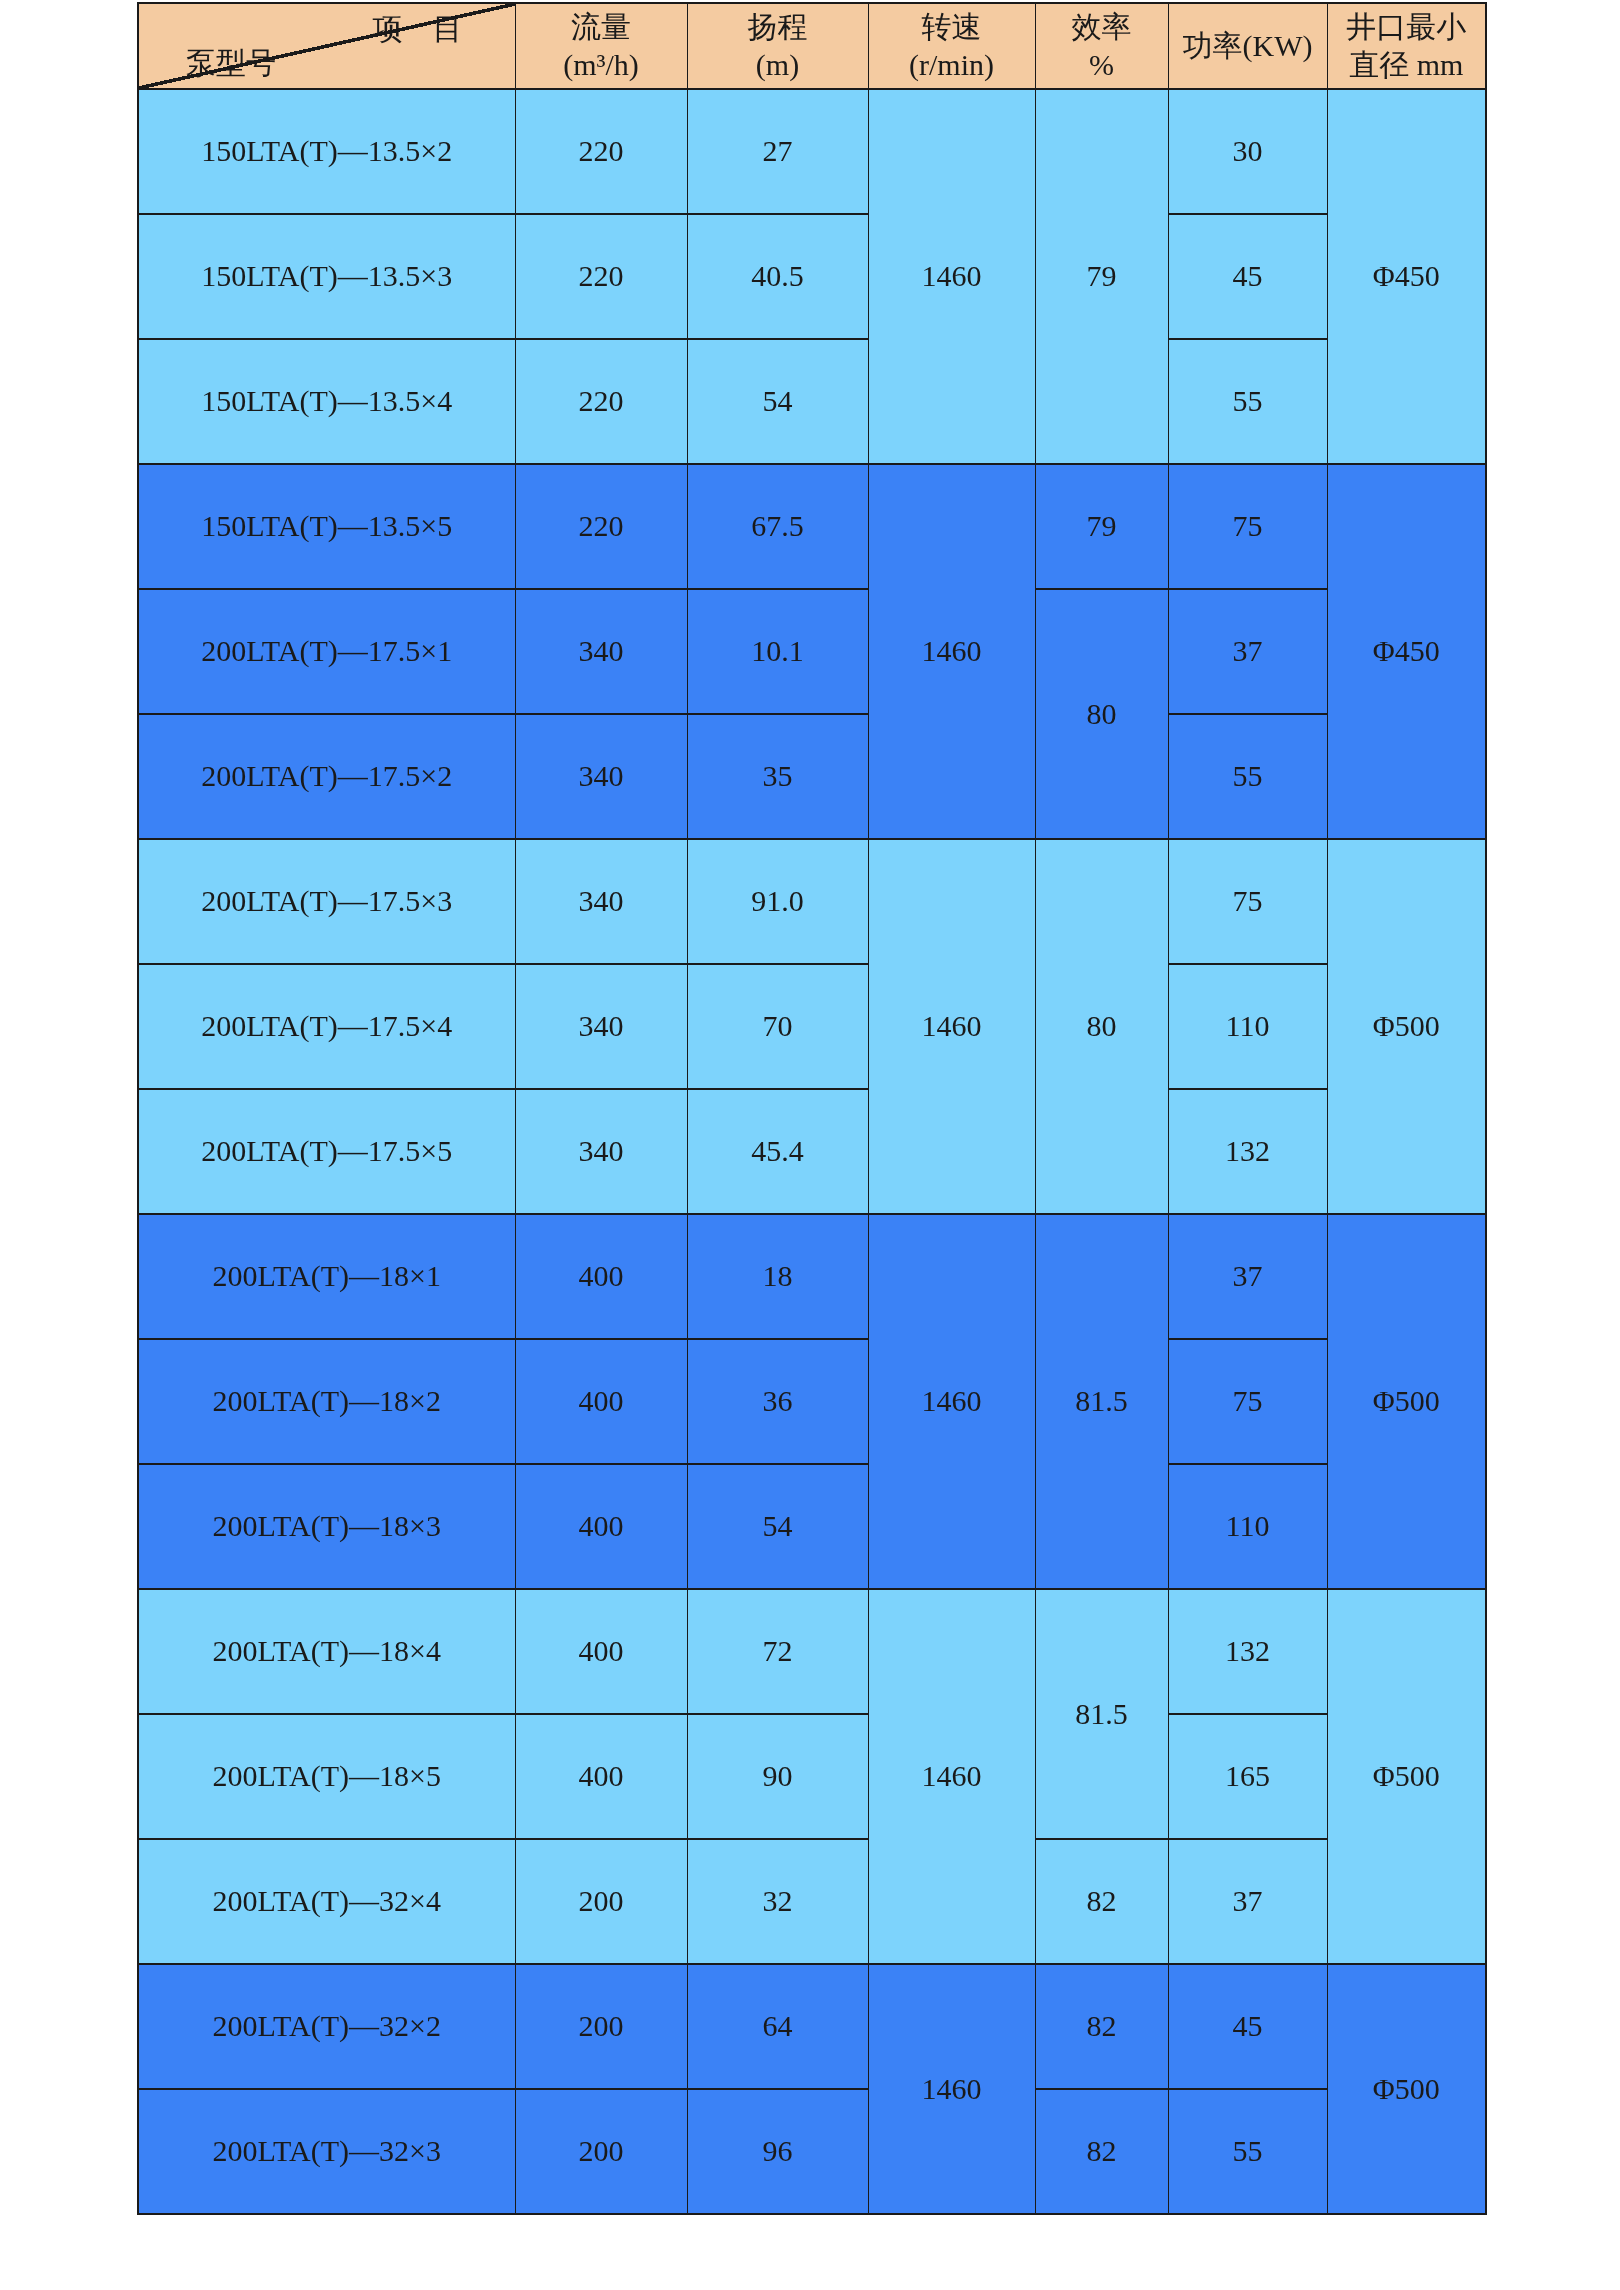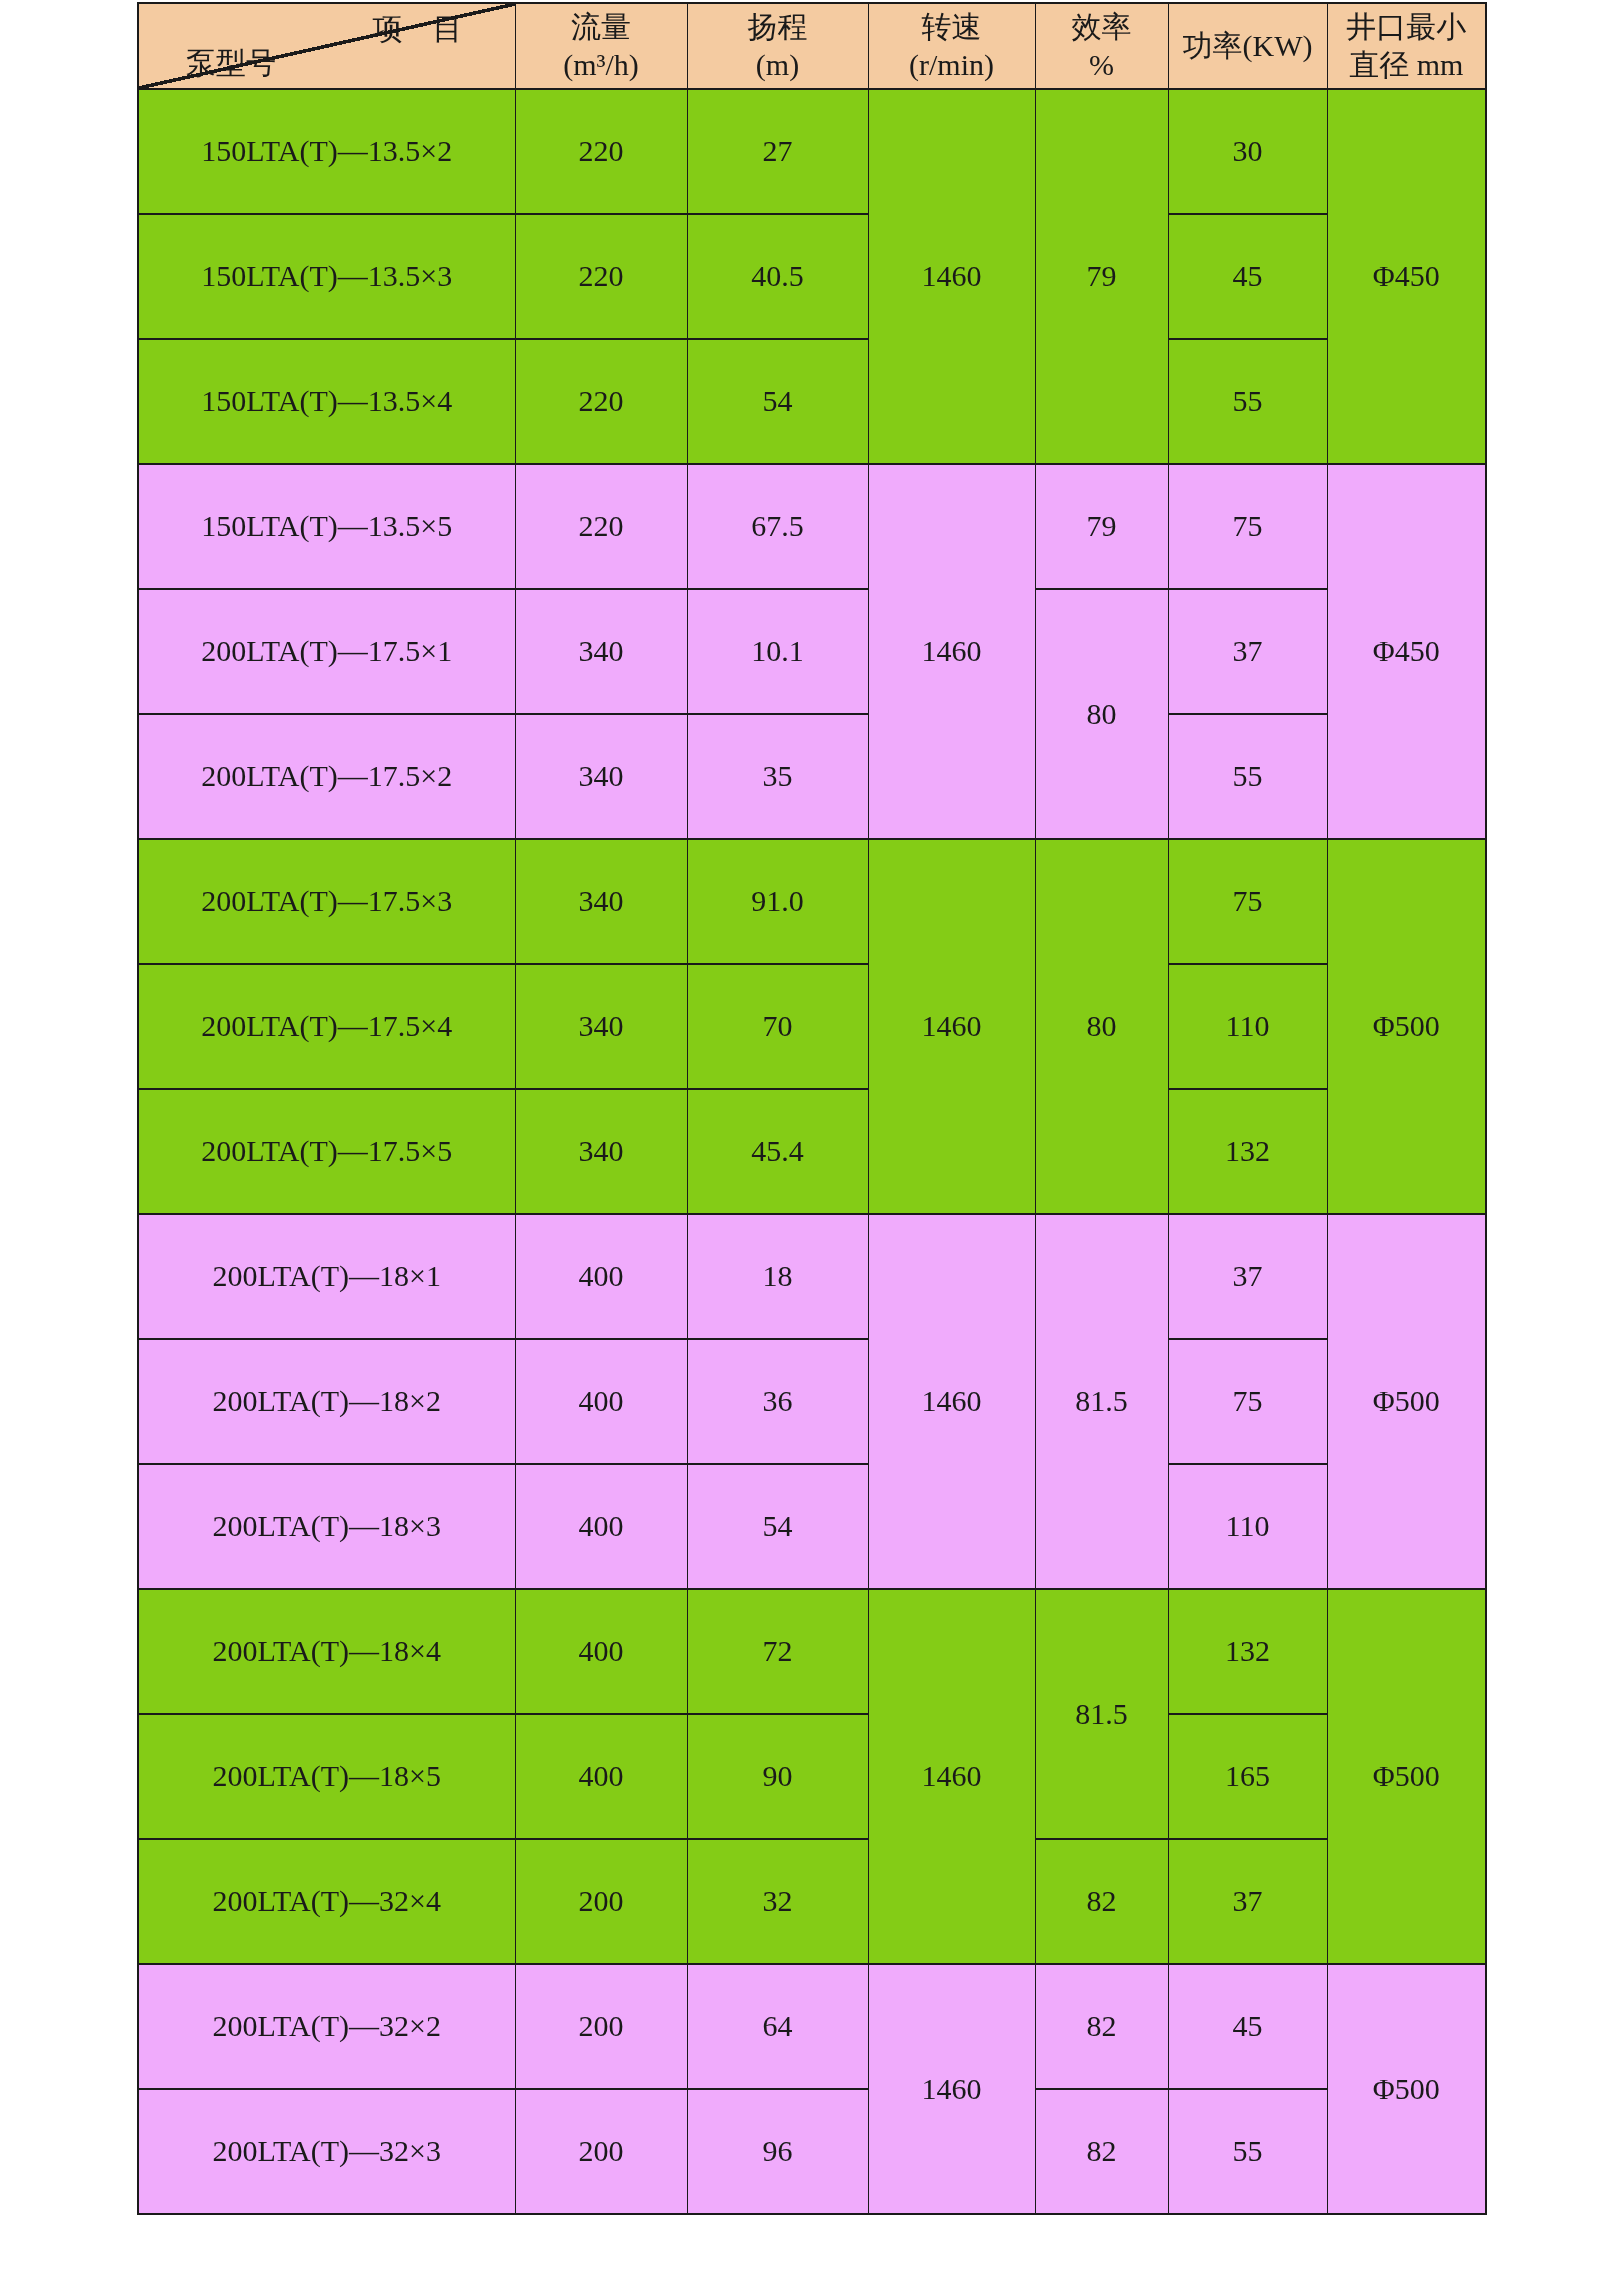--- a/index.html
+++ b/index.html
@@ -23,22 +23,22 @@
   col.c-model{width:377px}
   col.c-flow{width:172px}
   col.c-head{width:181px}
   col.c-speed{width:167px}
   col.c-eff{width:133px}
   col.c-power{width:159px}
   col.c-dia{width:159px}
   thead tr{height:86px}
   tbody tr{height:125px}
   thead th{background:#F4CBA1;}
-  tbody tr.peach td{background:#f0abfc;}
-  tbody tr.white td{background:#84cc16;}
+  tbody tr.peach td{background:#3b82f6;}
+  tbody tr.white td{background:#7dd3fc;}
   .hdr-line{line-height:38px;}
   .diag{
     position:relative;
     background-image:linear-gradient(to bottom right,
       transparent calc(50% - 1.8px),
       #1A1A1A calc(50% - 1.8px),
       #1A1A1A calc(50% + 1.8px),
       transparent calc(50% + 1.8px));
     margin-left:13px;
   }

